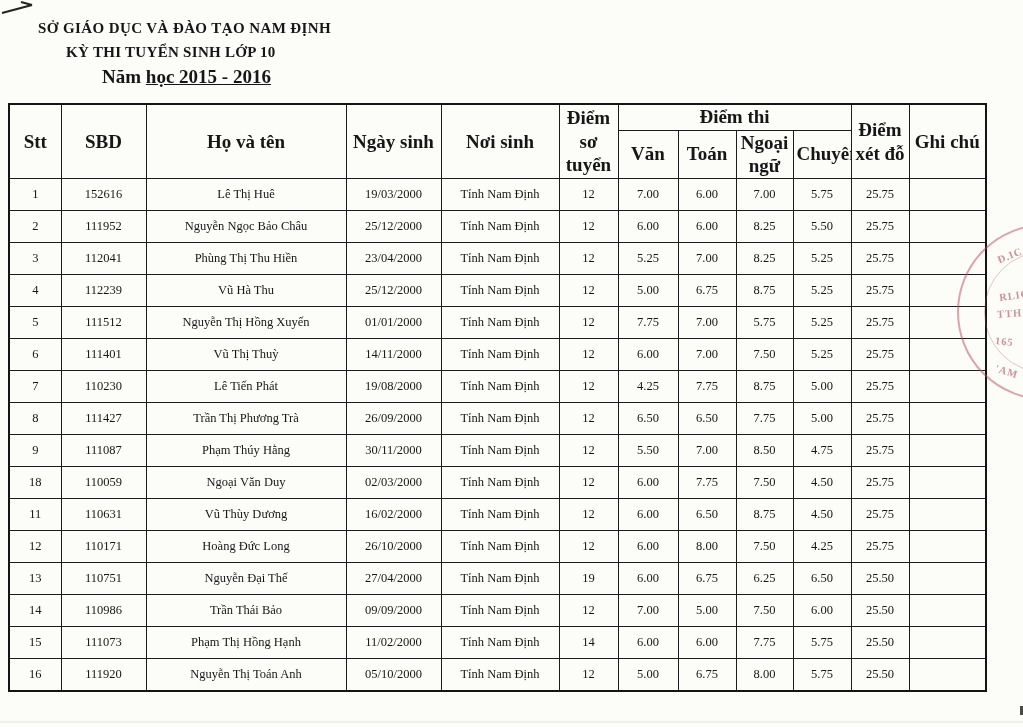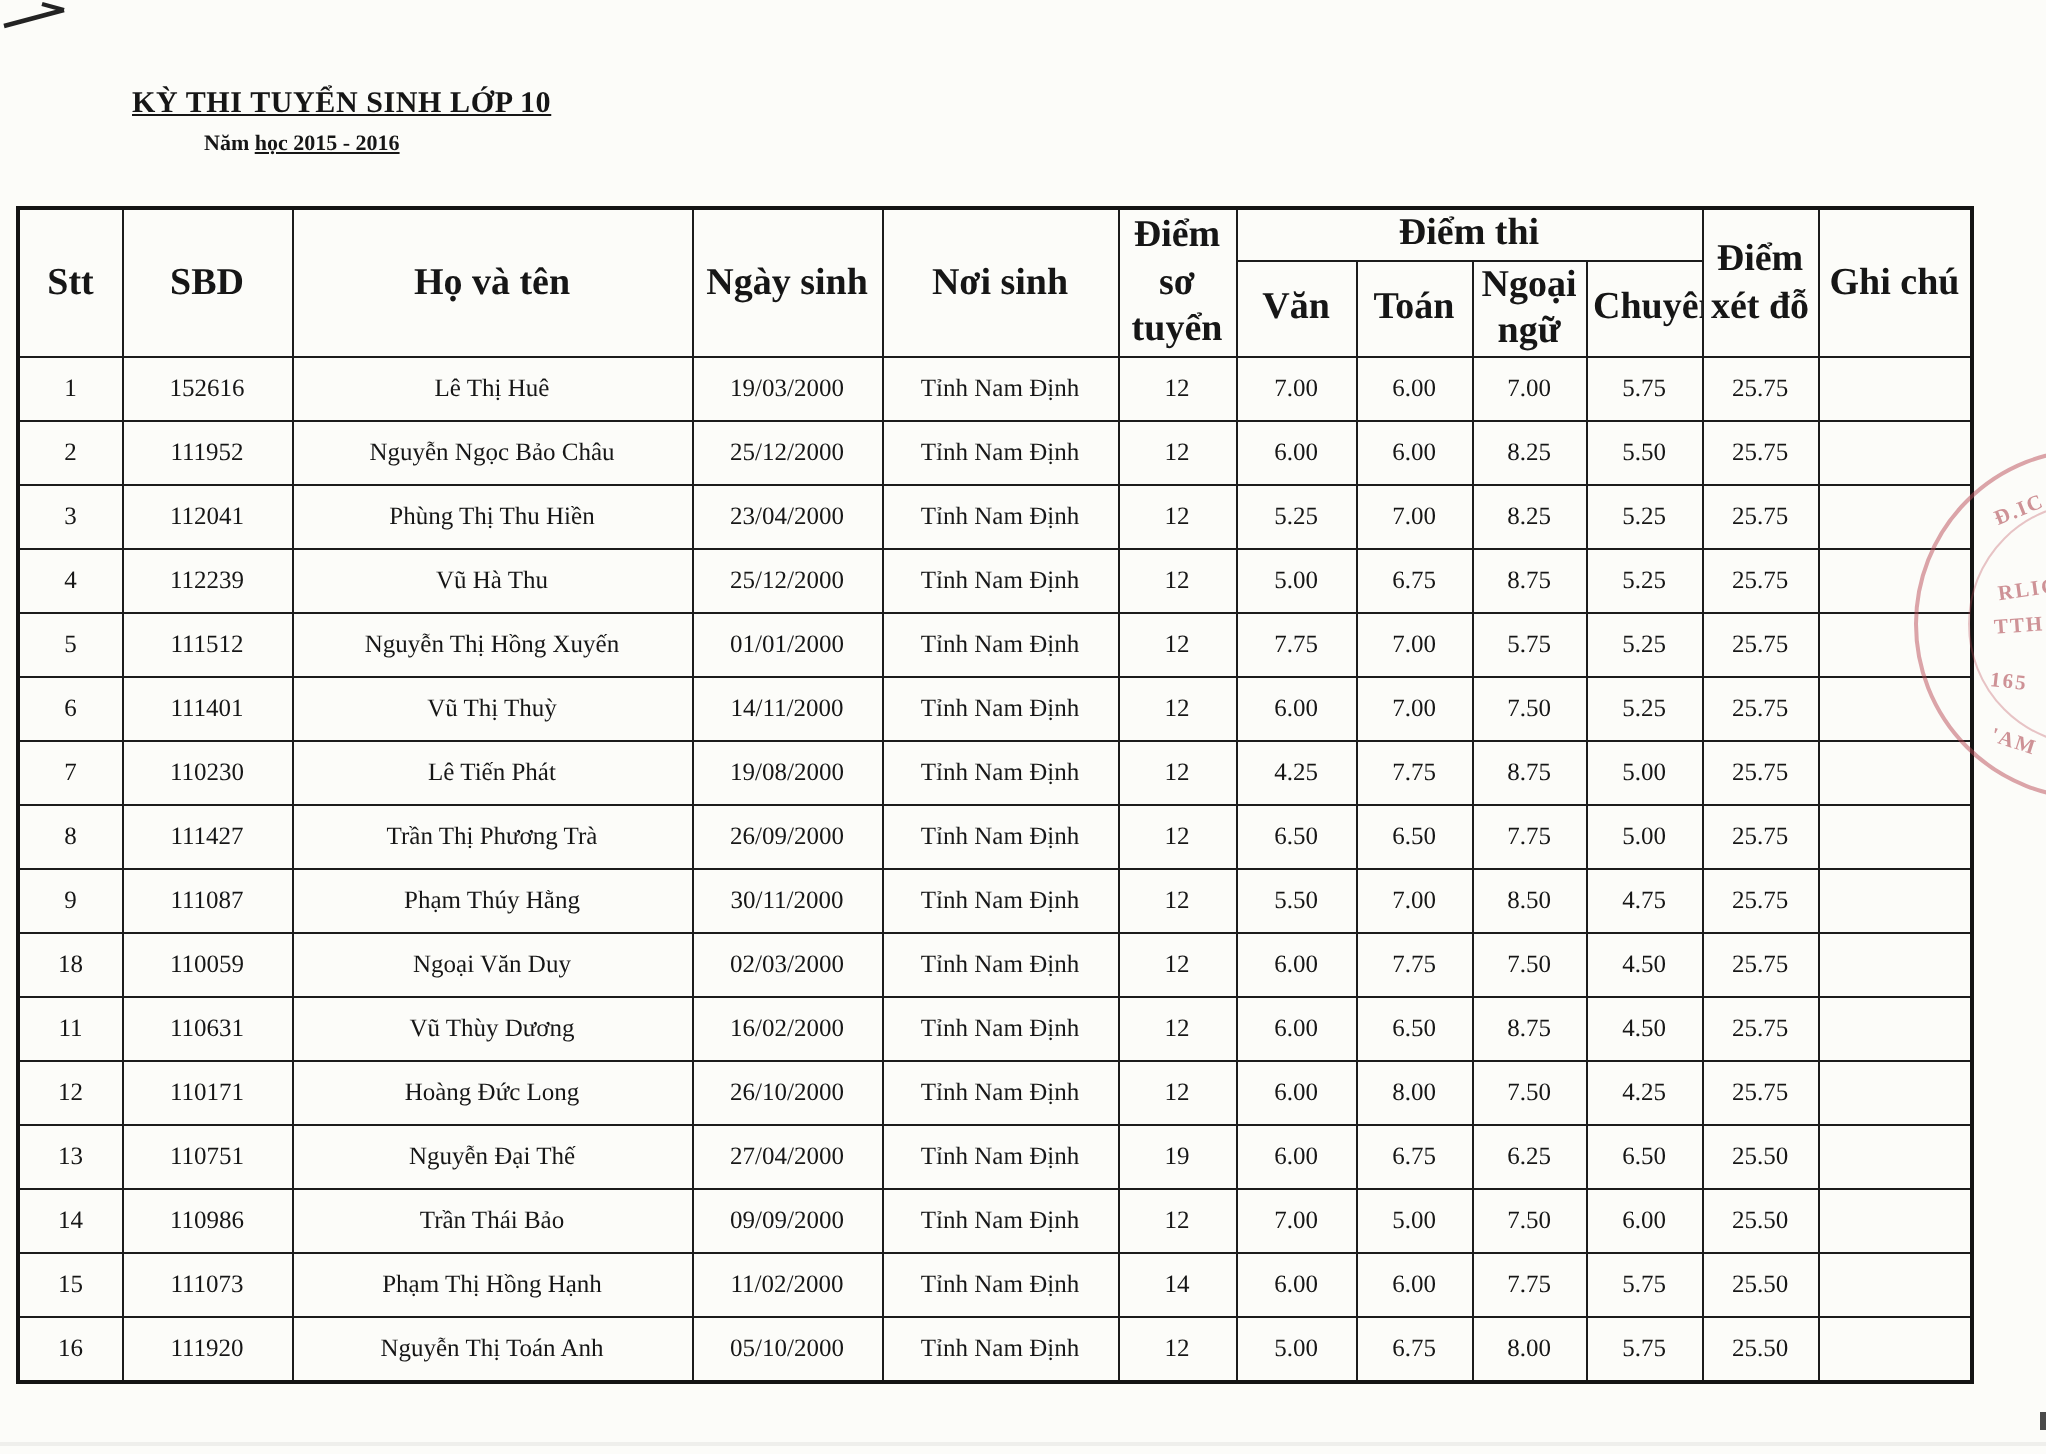--- a/index.html
+++ b/index.html
@@ -6,22 +6,22 @@
   body{
     width:1023px;height:727px;position:relative;overflow:hidden;
     background:#fcfcf9;
     font-family:"Liberation Serif","DejaVu Serif",serif;
     color:#161616;
   }
   .doc{position:absolute;inset:0;}
 
   
   .hdr-org{position:absolute;left:38px;top:20px;font-size:15px;font-weight:bold;letter-spacing:.4px;white-space:nowrap;}
-  .hdr-exam{position:absolute;left:66px;top:44px;font-size:15px;font-weight:bold;letter-spacing:.3px;white-space:nowrap;text-decoration:underline;}
-  .hdr-year{position:absolute;left:102px;top:66px;font-size:11px;font-weight:bold;white-space:nowrap;}
+  .hdr-exam{position:absolute;left:66px;top:44px;font-size:15px;font-weight:bold;letter-spacing:.3px;white-space:nowrap;}
+  .hdr-year{position:absolute;left:102px;top:66px;font-size:19px;font-weight:bold;white-space:nowrap;}
   .hdr-year .u{text-decoration:underline;}
   .hdr-title{position:absolute;left:337px;top:46px;font-size:15.5px;font-weight:bold;white-space:nowrap;}
   .hdr-sub{position:absolute;left:390px;top:68px;font-size:15px;font-weight:bold;white-space:nowrap;}
 
   
   table.tbl{
     position:absolute;left:8px;top:103px;width:977px;
     border-collapse:collapse;table-layout:fixed;
     background:transparent;
   }
@@ -57,20 +57,21 @@
   
   .corner-mark{position:absolute;left:0;top:0;}
   .edge-mark{position:absolute;left:1020px;top:706px;width:3px;height:9px;background:#4a4a4a;}
   .bottom-line{position:absolute;left:0;top:721px;width:1023px;height:2px;background:rgba(0,0,0,.05);}
 </style>
 </head>
 <body>
 
 <div class="doc">
 
+  <div class="hdr-org">SỞ GIÁO DỤC VÀ ĐÀO TẠO NAM ĐỊNH</div>
   <div class="hdr-exam">KỲ THI TUYỂN SINH LỚP 10</div>
   <div class="hdr-year"><span>Năm </span><span class="u">học 2015 - 2016</span></div>
 
   <table class="tbl">
     <colgroup>
       <col class="w-stt">
         <col class="w-sbd">
         <col class="w-name">
         <col class="w-dob">
       <col class="w-pob">

